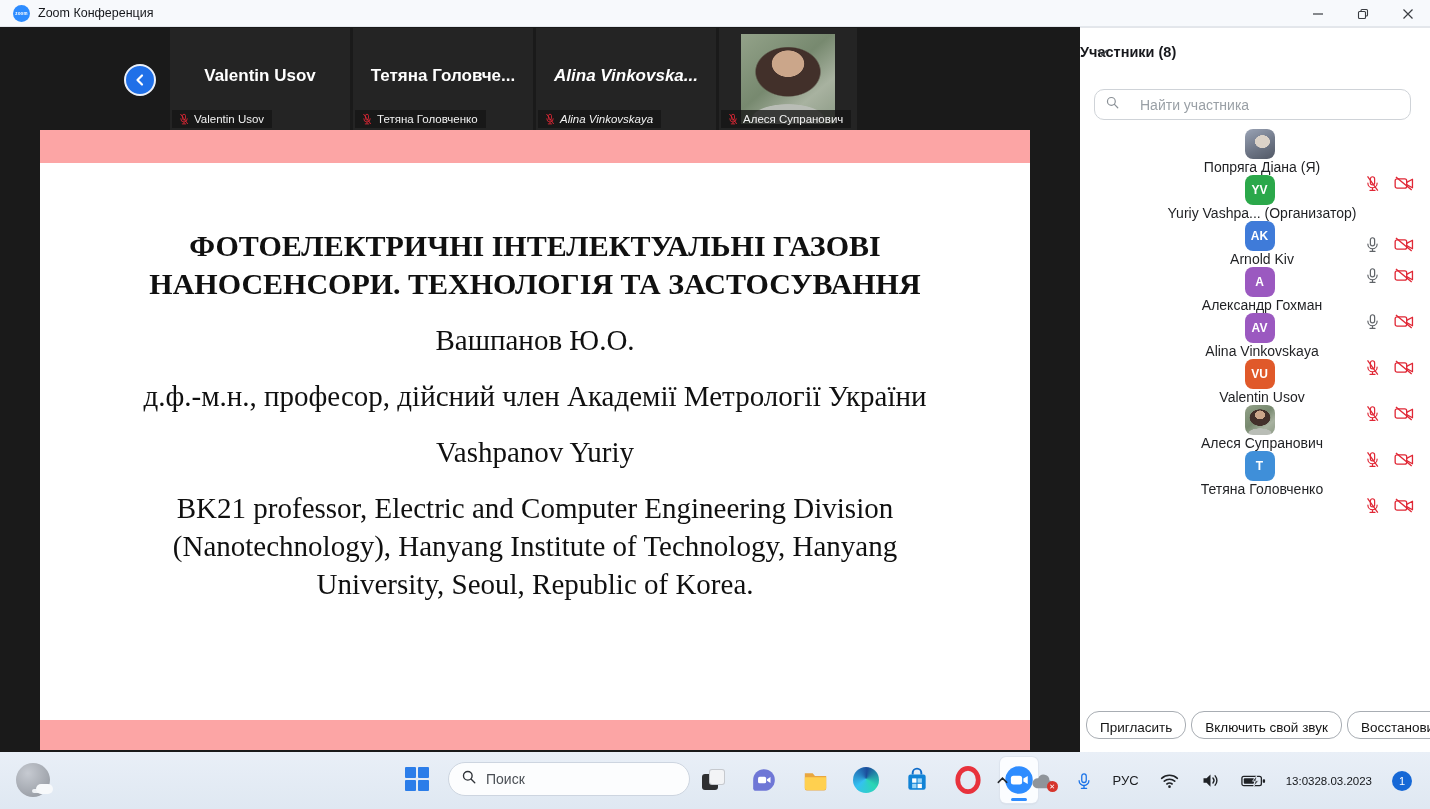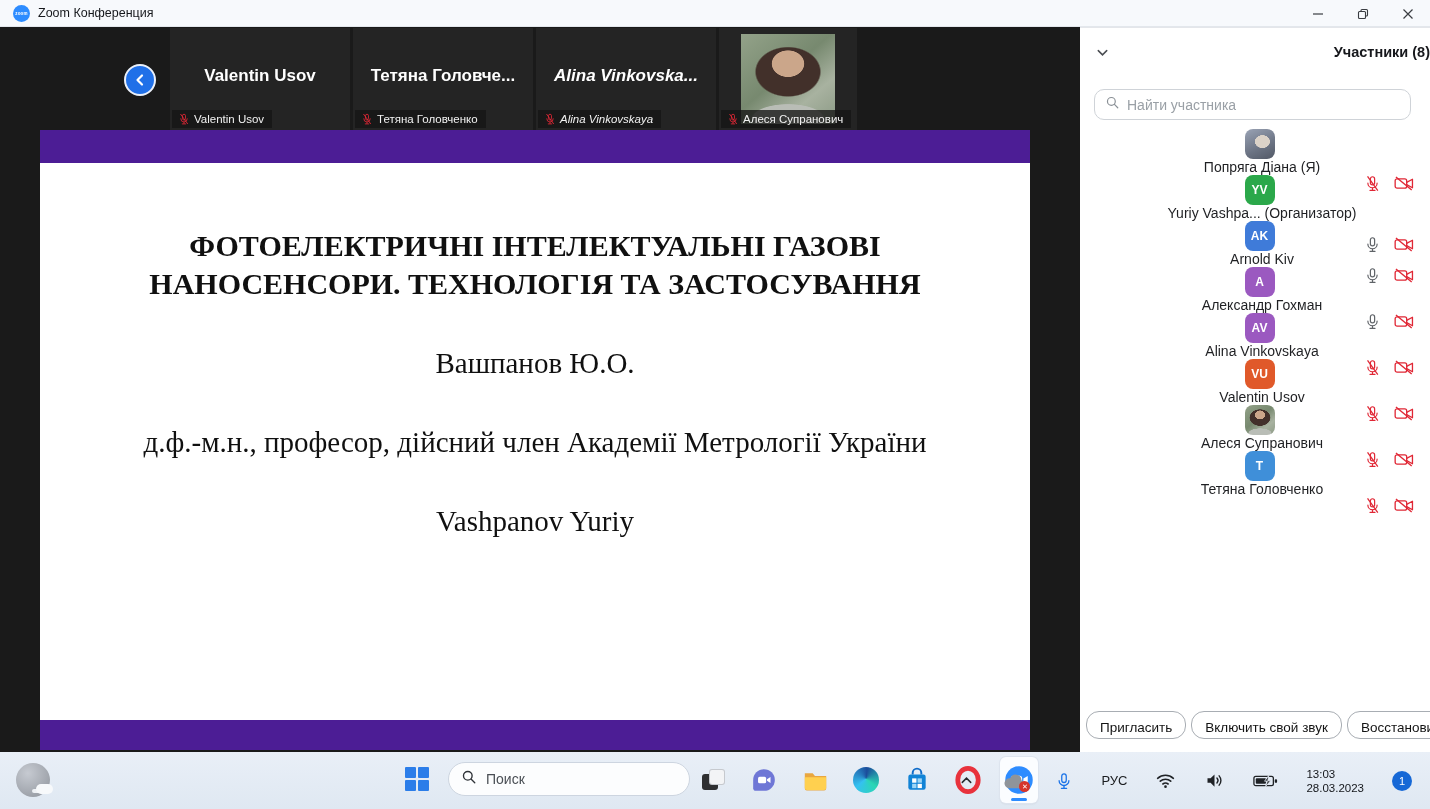--- a/index.html
+++ b/index.html
@@ -24,38 +24,38 @@
   .back-btn svg { width:16px; height:16px; }
   
   .tile { position:absolute; top:1px; height:102px; background:#242424; }
   .tile-big-name { position:absolute; left:0; right:0; top:38px; text-align:center;
     color:#fff; font-weight:bold; font-size:17px; white-space:nowrap; overflow:hidden;}
   .tile-photo { position:absolute; left:50%; transform:translateX(-50%); top:6px; width:94px; height:90px; }
   .tile-label { position:absolute; left:2px; bottom:2px; background:rgba(20,20,20,.78); color:#f2f2f2;
     font-size:11.5px; padding:3px 8px 3px 6px; display:flex; align-items:center; gap:4px; white-space:nowrap;}
   .tl-mic svg { width:12px; height:12px; display:block; }
   
-  .shared-screen { position:absolute; left:40px; top:103px; width:990px; height:620px; background:#4c1d95; }
+  .shared-screen { position:absolute; left:40px; top:103px; width:990px; height:620px; background:#fca5a5; }
   .slide { position:absolute; left:0; top:33px; width:990px; height:557px; background:#fff; overflow:hidden; }
   .slide-text { padding:46px 28px 0; text-align:center; color:#101010;
     font-family:"Liberation Serif", serif; white-space:pre-line; }
   .s-title { font-weight:bold; font-size:30px; line-height:38px; }
-  .s-line  { font-size:29px; line-height:38px;margin-top:23px; }
+  .s-line  { font-size:29px; line-height:38px; }
   .mt { margin-top:44px; }
   
   .panel { position:absolute; left:1080px; top:27px; width:350px; height:725px; background:#fff;
     border-top:1px solid #e4e6ea; overflow:hidden; z-index:10;}
-  .panel-header { position:relative; height:48px; display:flex; align-items:center; justify-content:flex-end; }
+  .panel-header { position:relative; height:48px; display:flex; align-items:center; justify-content:flex-start; }
   .panel-header .hdr-chevron { position:absolute; left:15px; top:17px; width:15px; height:15px; }
   .panel-title { font-size:14.5px; font-weight:bold; color:#17181c; }
   .p-search { position:absolute; left:14px; top:61px; width:317px; height:31px; border:1px solid #cfd3d8;
     border-radius:10px; display:flex; align-items:center; padding:0 10px; gap:7px; background:#fff;}
   .p-search svg { width:15px; height:15px; flex:none; }
   .p-search input { border:none; outline:none; font-size:14px; color:#0c4a6e; width:100%;
-    font-family:"Liberation Sans",sans-serif; background:transparent;}
+    font-family:"Liberation Sans",sans-serif; background:transparent;margin-left:13px;}
   .p-search input::placeholder { color:#9aa0a6; }
   .p-list { position:absolute; left:0; top:101px; width:350px; }
   .p-row { height:46px; display:flex; align-items:center; padding:0 16px 0 17px;flex-direction:column; }
   .avatar { width:30px; height:30px; border-radius:8px; flex:none; display:flex; align-items:center;
     justify-content:center; color:#fff; font-size:12px; font-weight:bold; overflow:hidden;margin-left:8px;}
   .p-name { margin-left:13px; font-size:14px; color:#1f2023; white-space:nowrap; }
   .share-badge { display:inline-flex; align-items:center; justify-content:center; width:20px; height:15px;
     border-radius:4px; background:#23a559; margin-left:7px; flex:none;}
   .share-badge svg { width:11px; height:11px; }
   .p-icons { margin-left:auto; display:flex; align-items:center; gap:13px; }
@@ -94,25 +94,25 @@
   .tb-app { position:relative; width:38px; height:46px; display:flex; align-items:center; justify-content:center; border-radius:6px;}
   .tb-app.active { background:#fbfdff; box-shadow:0 0 0 1px #dde4ee, 0 1px 2px rgba(0,0,0,.1); }
   .tb-app.active::after { content:""; position:absolute; bottom:2px; left:50%; transform:translateX(-50%);
     width:16px; height:3px; border-radius:2px; background:#2d8cff; }
   .tv { position:relative; width:24px; height:24px; }
   .tv-b { position:absolute; left:1px; bottom:2px; width:16px; height:16px; background:#2e2f31; border-radius:3px; }
   .tv-f { position:absolute; right:1px; top:2px; width:14px; height:14px; background:#f3f4f6;
     border-radius:2px; box-shadow:0 0 0 1px #c6c9ce; }
   .edge { width:26px; height:26px; border-radius:50%;
     background:conic-gradient(from 230deg at 50% 45%, #35c1f1, #1b4c9b 38%, #2bd6b4 72%, #35c1f1); }
-  .tb-tray { position:absolute; right:18px; top:752px; height:57px; display:flex; align-items:center; gap:28px; z-index:41;}
+  .tb-tray { position:absolute; right:18px; top:752px; height:57px; display:flex; align-items:center; gap:20px; z-index:41;}
   .tray-ic { display:flex; align-items:center; justify-content:center; }
   .tray-ic svg { display:block; }
   .lang { font-size:13px; color:#1b1d20; }
-  .clock { display:flex; flex-direction:column; align-items:flex-start; font-size:11.5px; line-height:14px; color:#14161a; }
+  .clock { display:flex; flex-direction:row; align-items:center; font-size:11.5px; line-height:14px; color:#14161a; }
   .notif-badge { width:20px; height:20px; border-radius:50%; background:#1668d6; color:#fff;
     font-size:11px; display:flex; align-items:center; justify-content:center; }
   .od-wrap { position:relative; width:25px; height:19px; }
   .od-badge { position:absolute; right:-3px; bottom:-2px; width:11px; height:11px; border-radius:50%;
     background:#d6352c; color:#fff; font-size:7px; display:flex; align-items:center; justify-content:center; }
 </style>
 </head>
 <body>
 
 <div id="app">
@@ -211,20 +211,23 @@
       </div>
 
     <div class="shared-screen">
       <div class="slide">
         <div class="slide-text">
           <div class="s-title">ФОТОЕЛЕКТРИЧНІ ІНТЕЛЕКТУАЛЬНІ ГАЗОВІ
 НАНОСЕНСОРИ. ТЕХНОЛОГІЯ ТА ЗАСТОСУВАННЯ</div>
           <div class="s-line">Вашпанов Ю.О.</div>
           <div class="s-line">д.ф.-м.н., професор, дійсний член Академії Метрології України</div>
           <div class="s-line">Vashpanov Yuriy</div>
+          <div class="s-line">BK21 professor, Electric and Computer Engineering Division
+(Nanotechnology), Hanyang Institute of Technology, Hanyang
+University, Seoul, Republic of Korea.</div>
         </div>
       </div>
     </div>
   </div>
 
   <div class="panel">
     <div class="panel-header">
       <span class="hdr-chevron"><svg viewBox="0 0 16 16">
             <path d="M3.5 6 8 10.5 12.5 6" fill="none" stroke="#4a4d52" stroke-width="1.6" stroke-linecap="round"></path>
           </svg></span>

